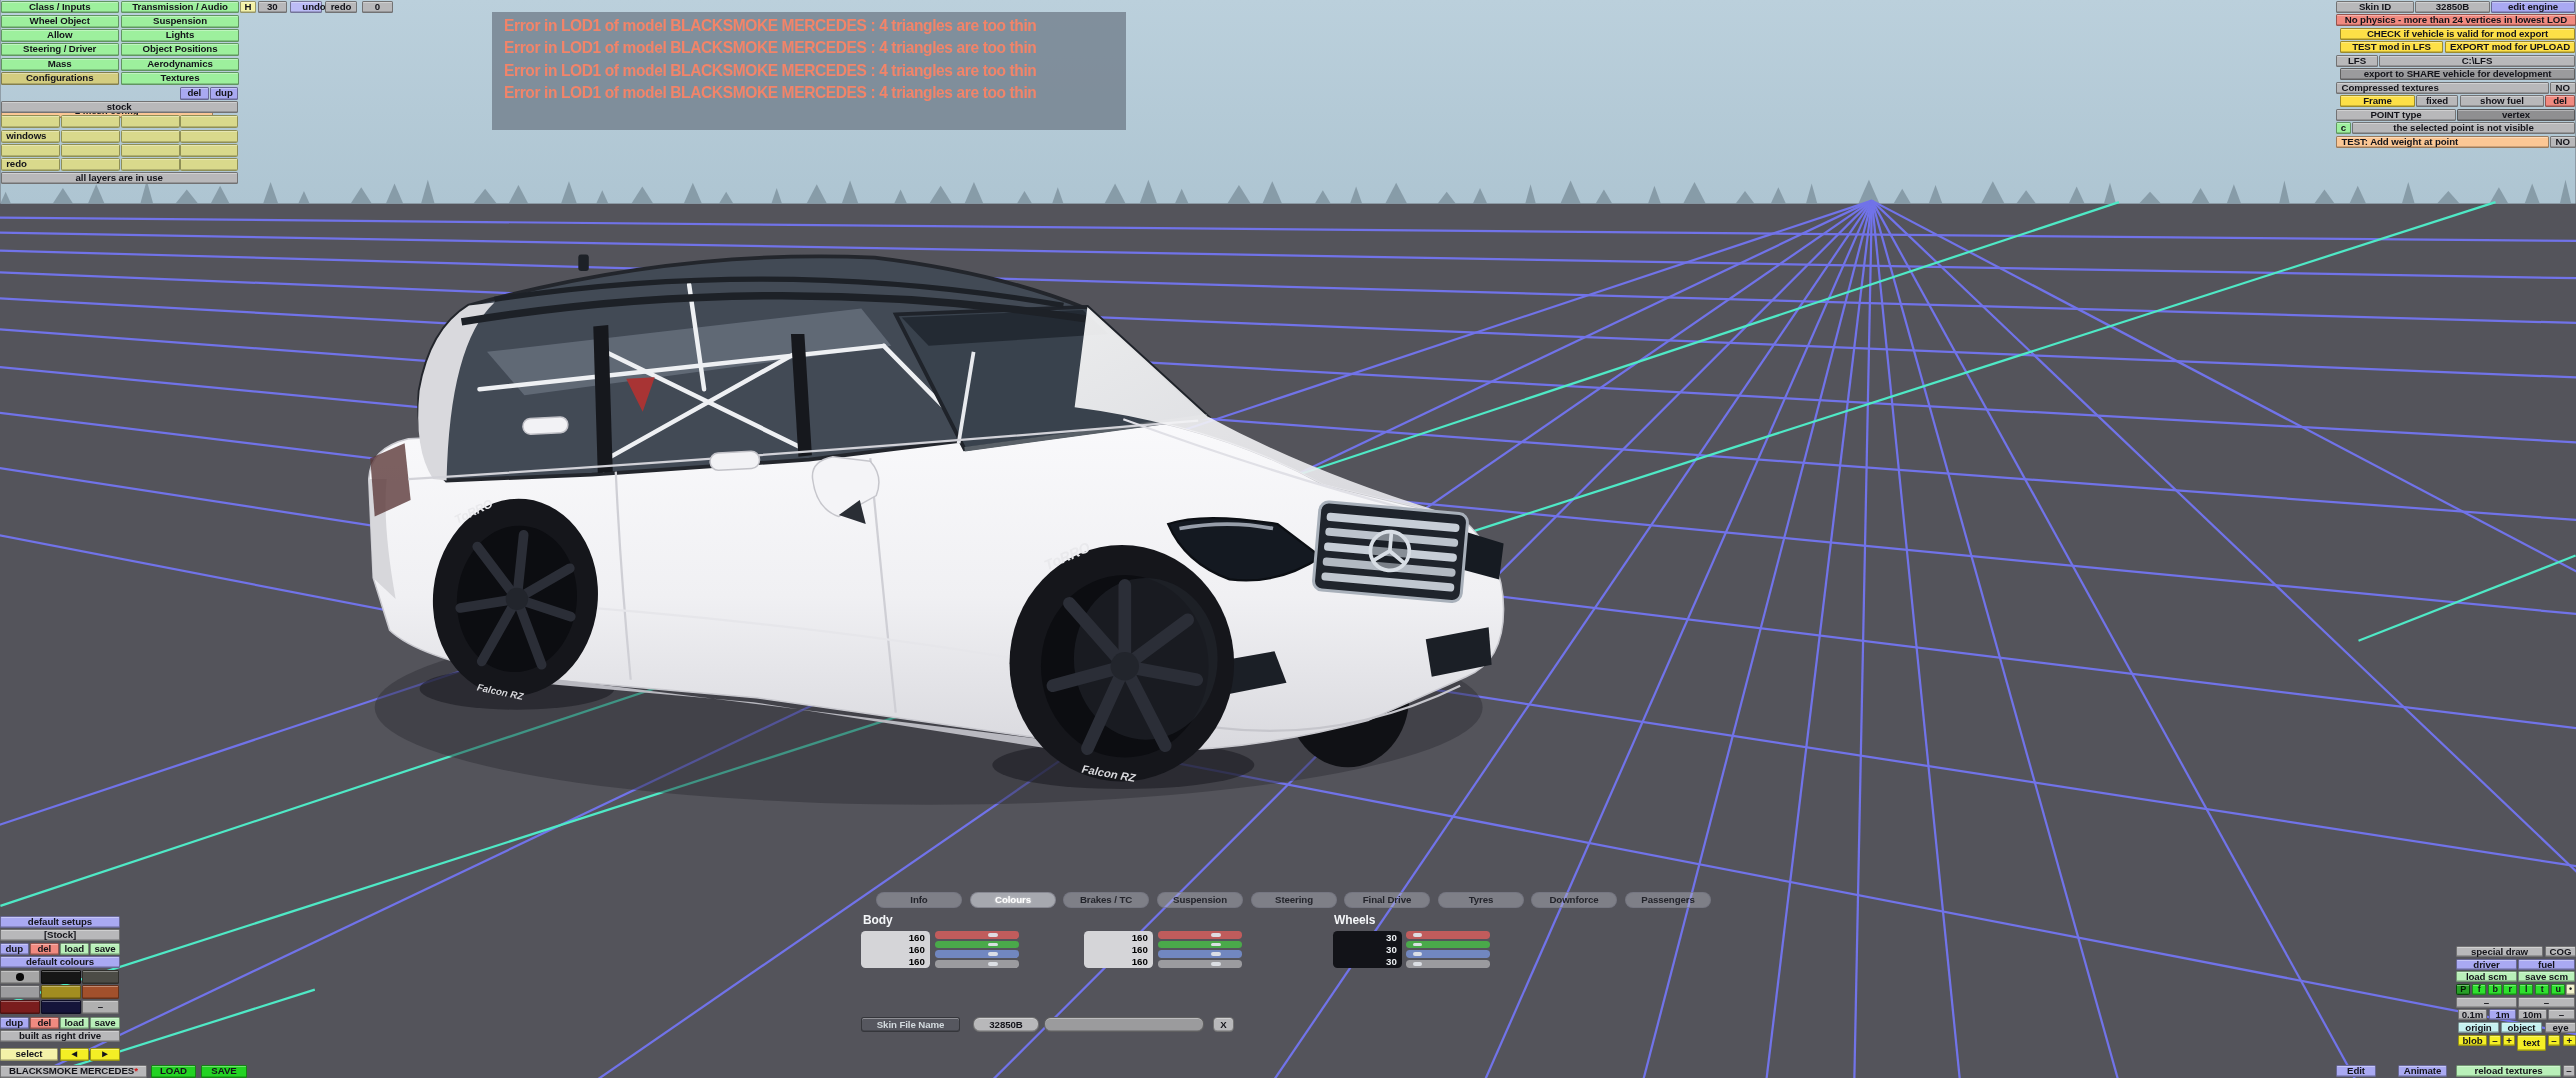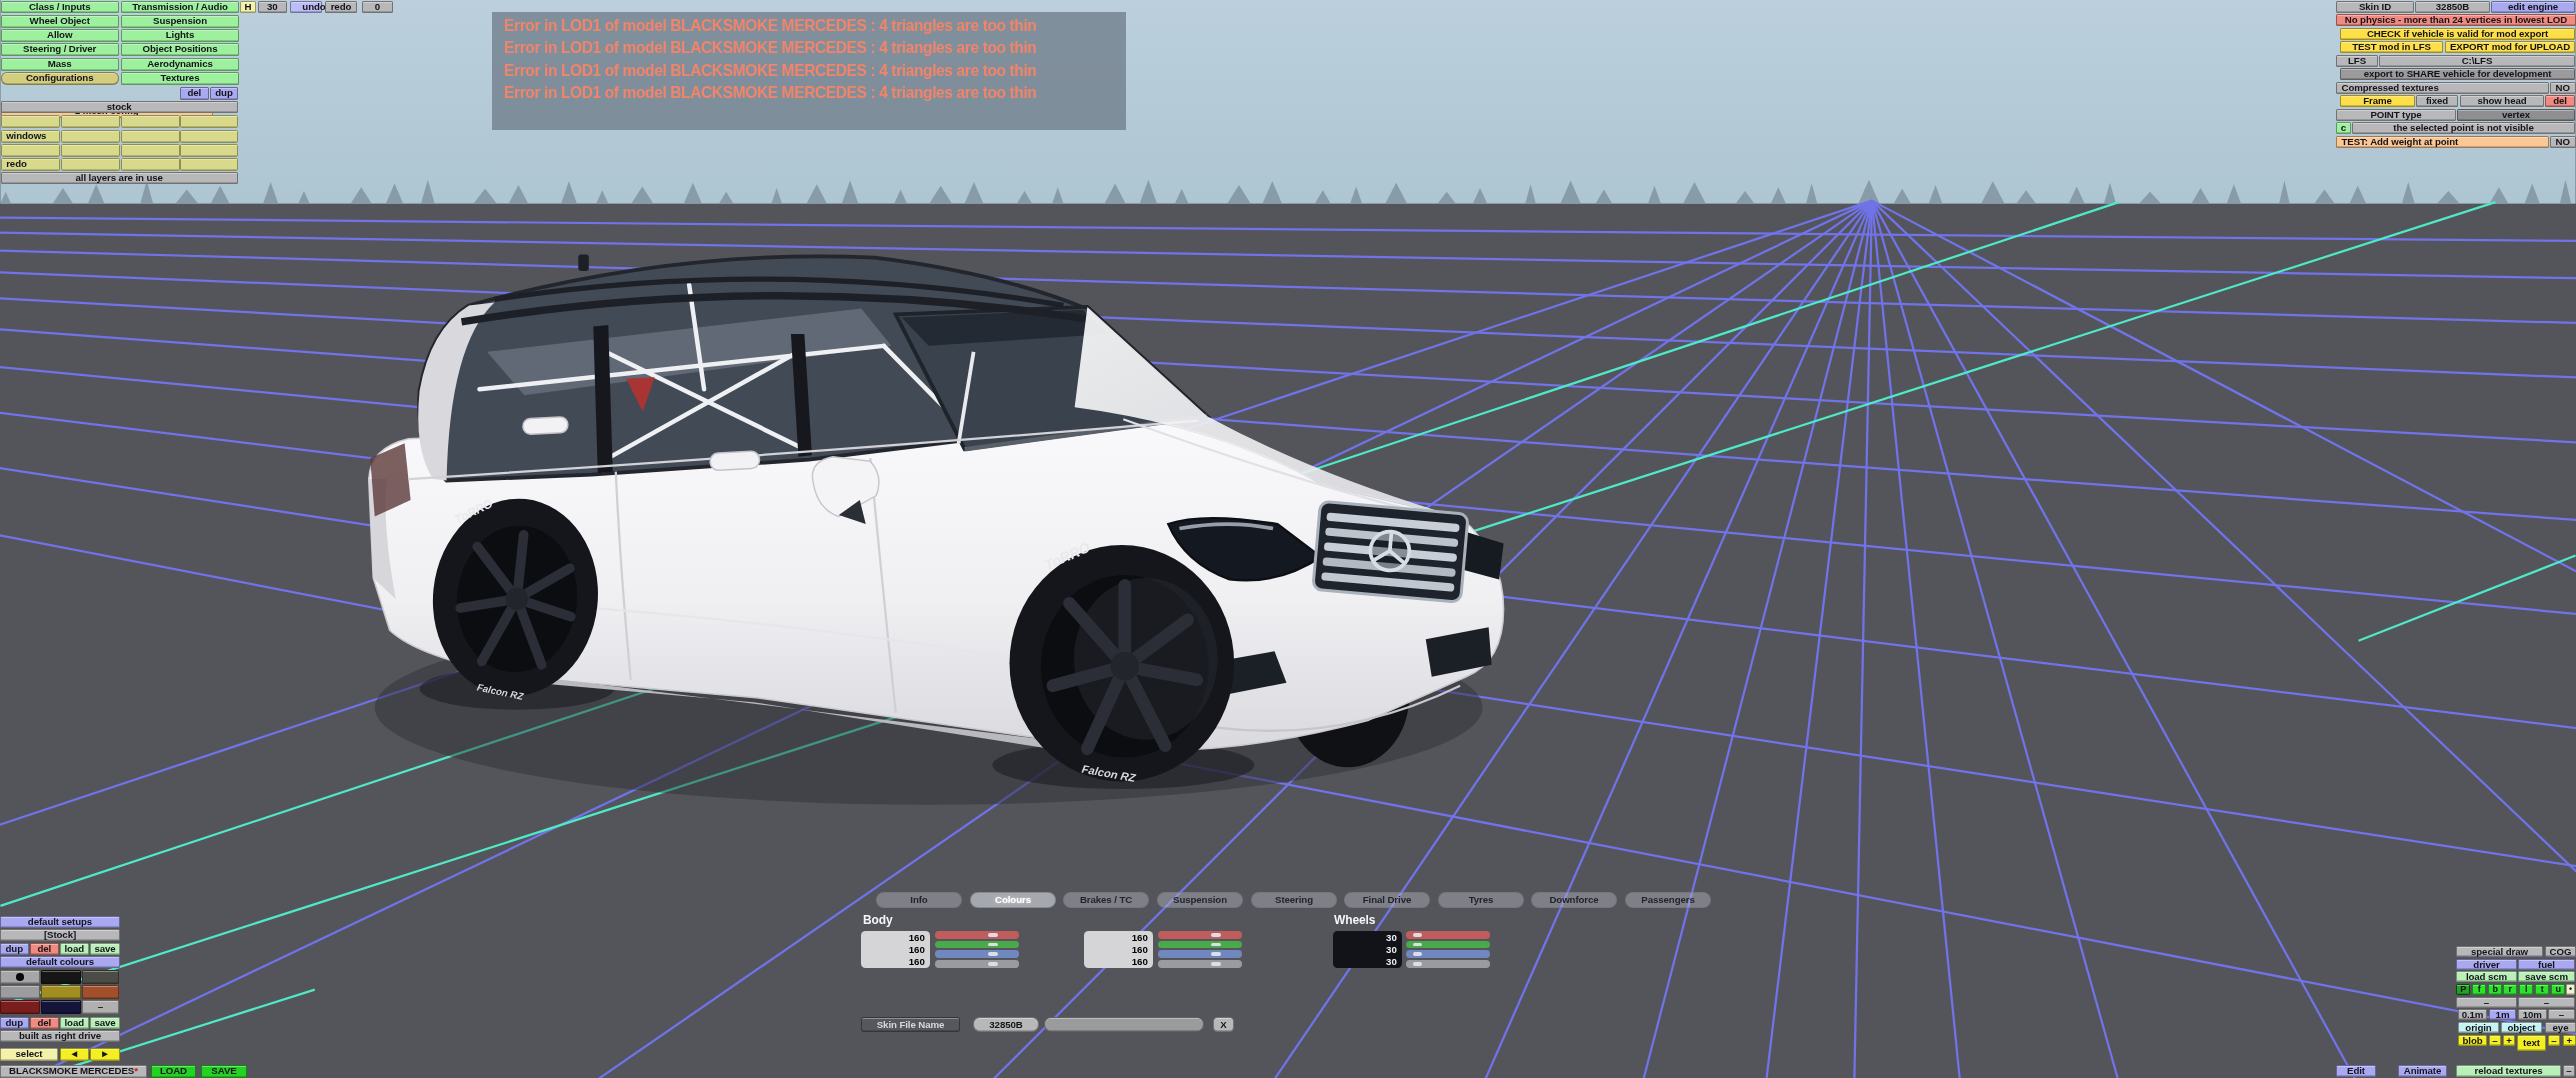--- a/index.html
+++ b/index.html
@@ -13,21 +13,21 @@
        white-space:nowrap;z-index:5;box-sizing:border-box;}
   .tl{justify-content:flex-start;padding-left:4.5px;}
   .green{background:#9df09d;}      .bgreen{background:#23d323;}
   .vgreen{background:#2ee12e;}     .dgreen{background:#27a027;border-color:#0a460a;}
   .pgreen{background:#b9f0b9;}
   .lav{background:#a9a9f2;}        .llav{background:#bcbcf6;padding-left:16px;}
   .sal{background:#f18a80;}
   .cyan{background:#fde047;}       .lcyan{background:#c6f2f2;}
   .gray{background:#b8b8ba;}       .mgray{background:#9b9b9d;}
   .dgray{background:#8f8f91;}      .ddgray{background:#56575f;color:#d3dade;}
-  .tan{background:#d3cd80;border-radius:6px;}        .cellyel{background:#d9d98c;border-color:#8f8f55;}
+  .tan{background:#d3cd80;}        .cellyel{background:#d9d98c;border-color:#8f8f55;}
   .orange{background:#fbc795;}     .yellow{background:#f4ee25;}
   .pyellow{background:#f4f2a8;}    .cream{background:#f2f2cd;}
   .black-sw{background:#121318;color:#eceff2;}
   .lgray-sw{background:#d5d5d8;}
   .tab{position:absolute;height:14.2px;border-radius:8px;display:flex;align-items:center;
        justify-content:center;font:700 9.7px/1 "Liberation Sans",sans-serif;
        background:rgba(186,188,198,.42);border:0.7px solid rgba(110,112,124,.55);
        color:#23242b;z-index:5;letter-spacing:-0.1px;}
   .tab.active{background:rgba(234,236,244,.55);color:#ffffff;
        text-shadow:0 0 2.2px rgba(255,255,255,.7);}
@@ -346,21 +346,21 @@
   <div class="btn cyan" style="left:2340px;top:28px;width:235px;height:12px">CHECK if vehicle is valid for mod export</div>
   <div class="btn cyan" style="left:2340px;top:41px;width:103px;height:12px">TEST mod in LFS</div>
   <div class="btn cyan" style="left:2445px;top:41px;width:130px;height:12px">EXPORT mod for UPLOAD</div>
   <div class="btn gray" style="left:2336px;top:55px;width:42px;height:12px">LFS</div>
   <div class="btn gray" style="left:2379px;top:55px;width:196px;height:12px">C:\LFS</div>
   <div class="btn mgray" style="left:2340px;top:68px;width:235px;height:12px">export to SHARE vehicle for development</div>
   <div class="btn gray tl" style="left:2336px;top:82px;width:213px;height:12px">Compressed textures</div>
   <div class="btn gray" style="left:2550px;top:82px;width:25.5px;height:12px">NO</div>
   <div class="btn cyan" style="left:2340px;top:95px;width:75px;height:12px">Frame</div>
   <div class="btn gray" style="left:2416px;top:95px;width:42px;height:12px">fixed</div>
-  <div class="btn gray" style="left:2460px;top:95px;width:84px;height:12px">show head</div>
+  <div class="btn gray" style="left:2460px;top:95px;width:84px;height:12px">show fuel</div>
   <div class="btn sal" style="left:2545px;top:95px;width:30px;height:12px">del</div>
   <div class="btn gray" style="left:2336px;top:109px;width:120px;height:12px">POINT type</div>
   <div class="btn dgray" style="left:2457px;top:109px;width:118px;height:12px">vertex</div>
   <div class="btn green" style="left:2336px;top:122px;width:15px;height:12px">c</div>
   <div class="btn gray" style="left:2352px;top:122px;width:223px;height:12px">the selected point is not visible</div>
   <div class="btn orange tl" style="left:2336px;top:136px;width:213px;height:12px">TEST: Add weight at point</div>
   <div class="btn gray" style="left:2550px;top:136px;width:25.5px;height:12px">NO</div>
 </div>
 
 <div>

